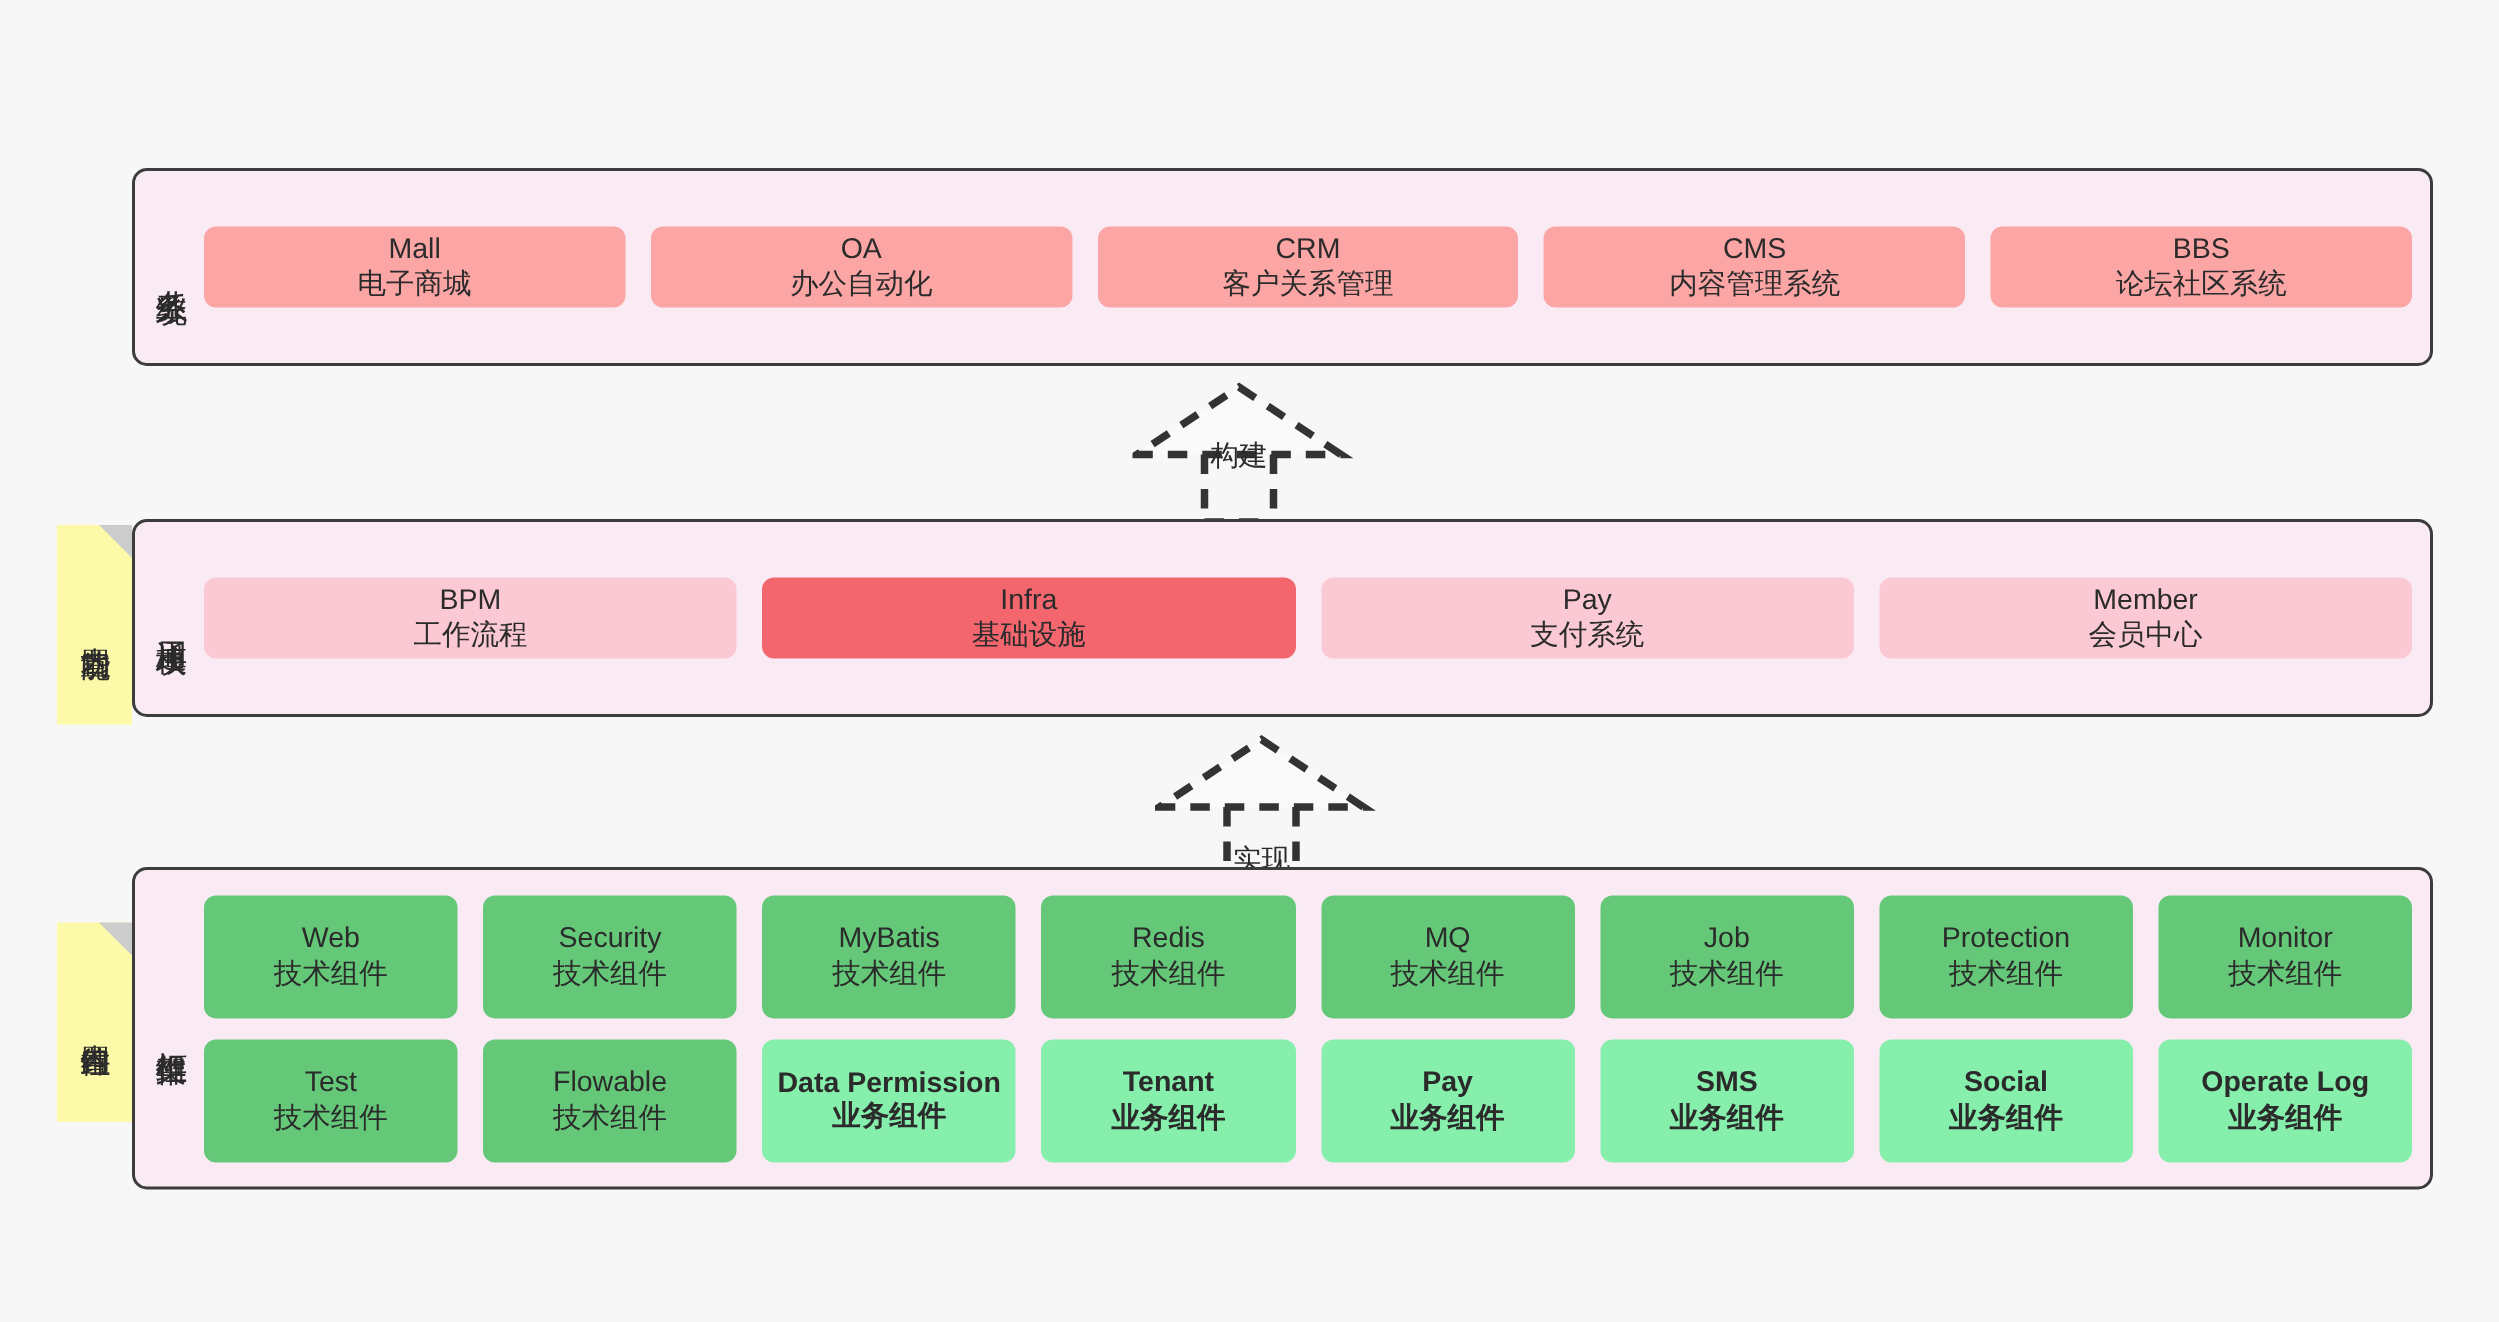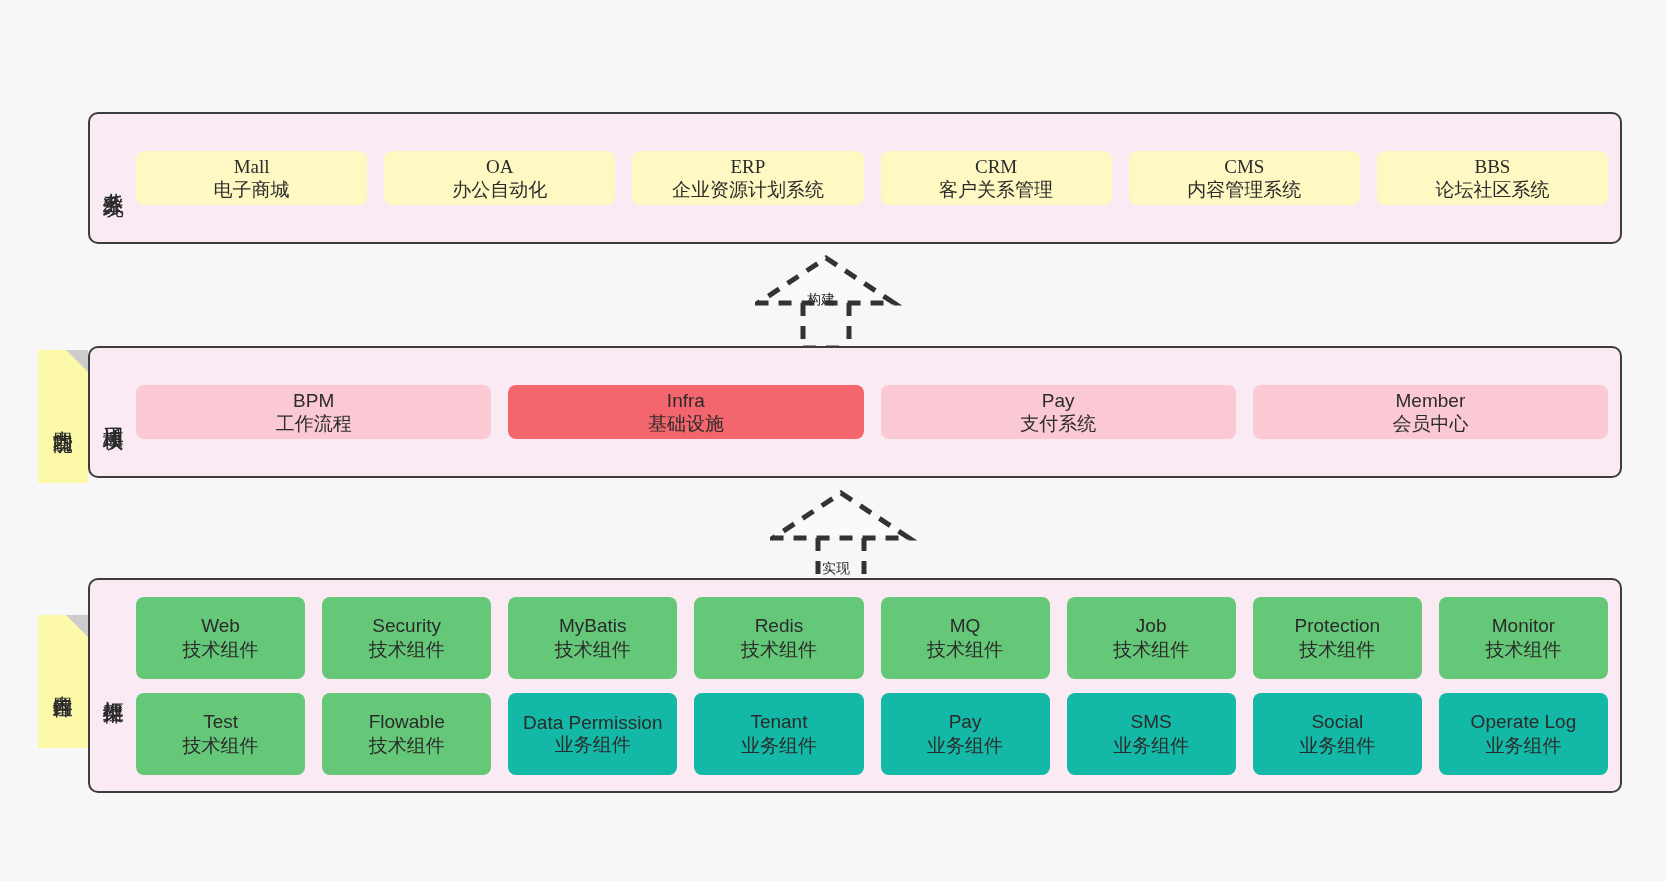--- a/index.html
+++ b/index.html
@@ -78,25 +78,25 @@
     font-size: 19px;
     line-height: 1.22;
     color: #2b2b2b;
     padding: 4px 6px;
     box-sizing: border-box;
     user-select: none;
   }
   .card .t1 { display: block; }
   .card .t2 { display: block; }
 
-  .c-blue        { background: #fef9c3; font-family: Liberation Serif, serif; }
+  .c-blue        { background: #fca5a5; }
   .c-red         { background: #f4666e; }
   .c-pink        { background: #fbc9d4; }
   .c-green       { background: #64c878; }
-  .c-lightgreen  { background: #14b8a6; }
+  .c-lightgreen  { background: #86efac; font-weight: bold; }
 
   
   .note {
     position: absolute;
     box-sizing: border-box;
     background: #fcfaa8;
     display: flex;
     align-items: center;
     justify-content: center;
     font-size: 20px;
@@ -117,21 +117,21 @@
     border-top: 22px solid #cccccc;
     border-left: 22px solid transparent;
   }
 
   
   .arrow-wrap {
     position: absolute;
   }
   .arrow-label {
     position: absolute;
-    font-size: 14px;
+    font-size: 19px;
     color: #2b2b2b;
     background: transparent;
     white-space: nowrap;
     user-select: none;
   }
 </style>
 </head>
 <body>
 
 <div id="canvas">
@@ -140,24 +140,20 @@
     <div class="layer-title">业务系统</div>
     <div class="layer-body">
       <div class="row">
         <div class="card c-blue">
           <span class="t1">Mall</span>
           <span class="t2">电子商城</span>
         </div>
         <div class="card c-blue">
           <span class="t1">OA</span>
           <span class="t2">办公自动化</span>
-        </div>
-        <div class="card c-blue">
-          <span class="t1">ERP</span>
-          <span class="t2">企业资源计划系统</span>
         </div>
         <div class="card c-blue">
           <span class="t1">CRM</span>
           <span class="t2">客户关系管理</span>
         </div>
         <div class="card c-blue">
           <span class="t1">CMS</span>
           <span class="t2">内容管理系统</span>
         </div>
         <div class="card c-blue">

